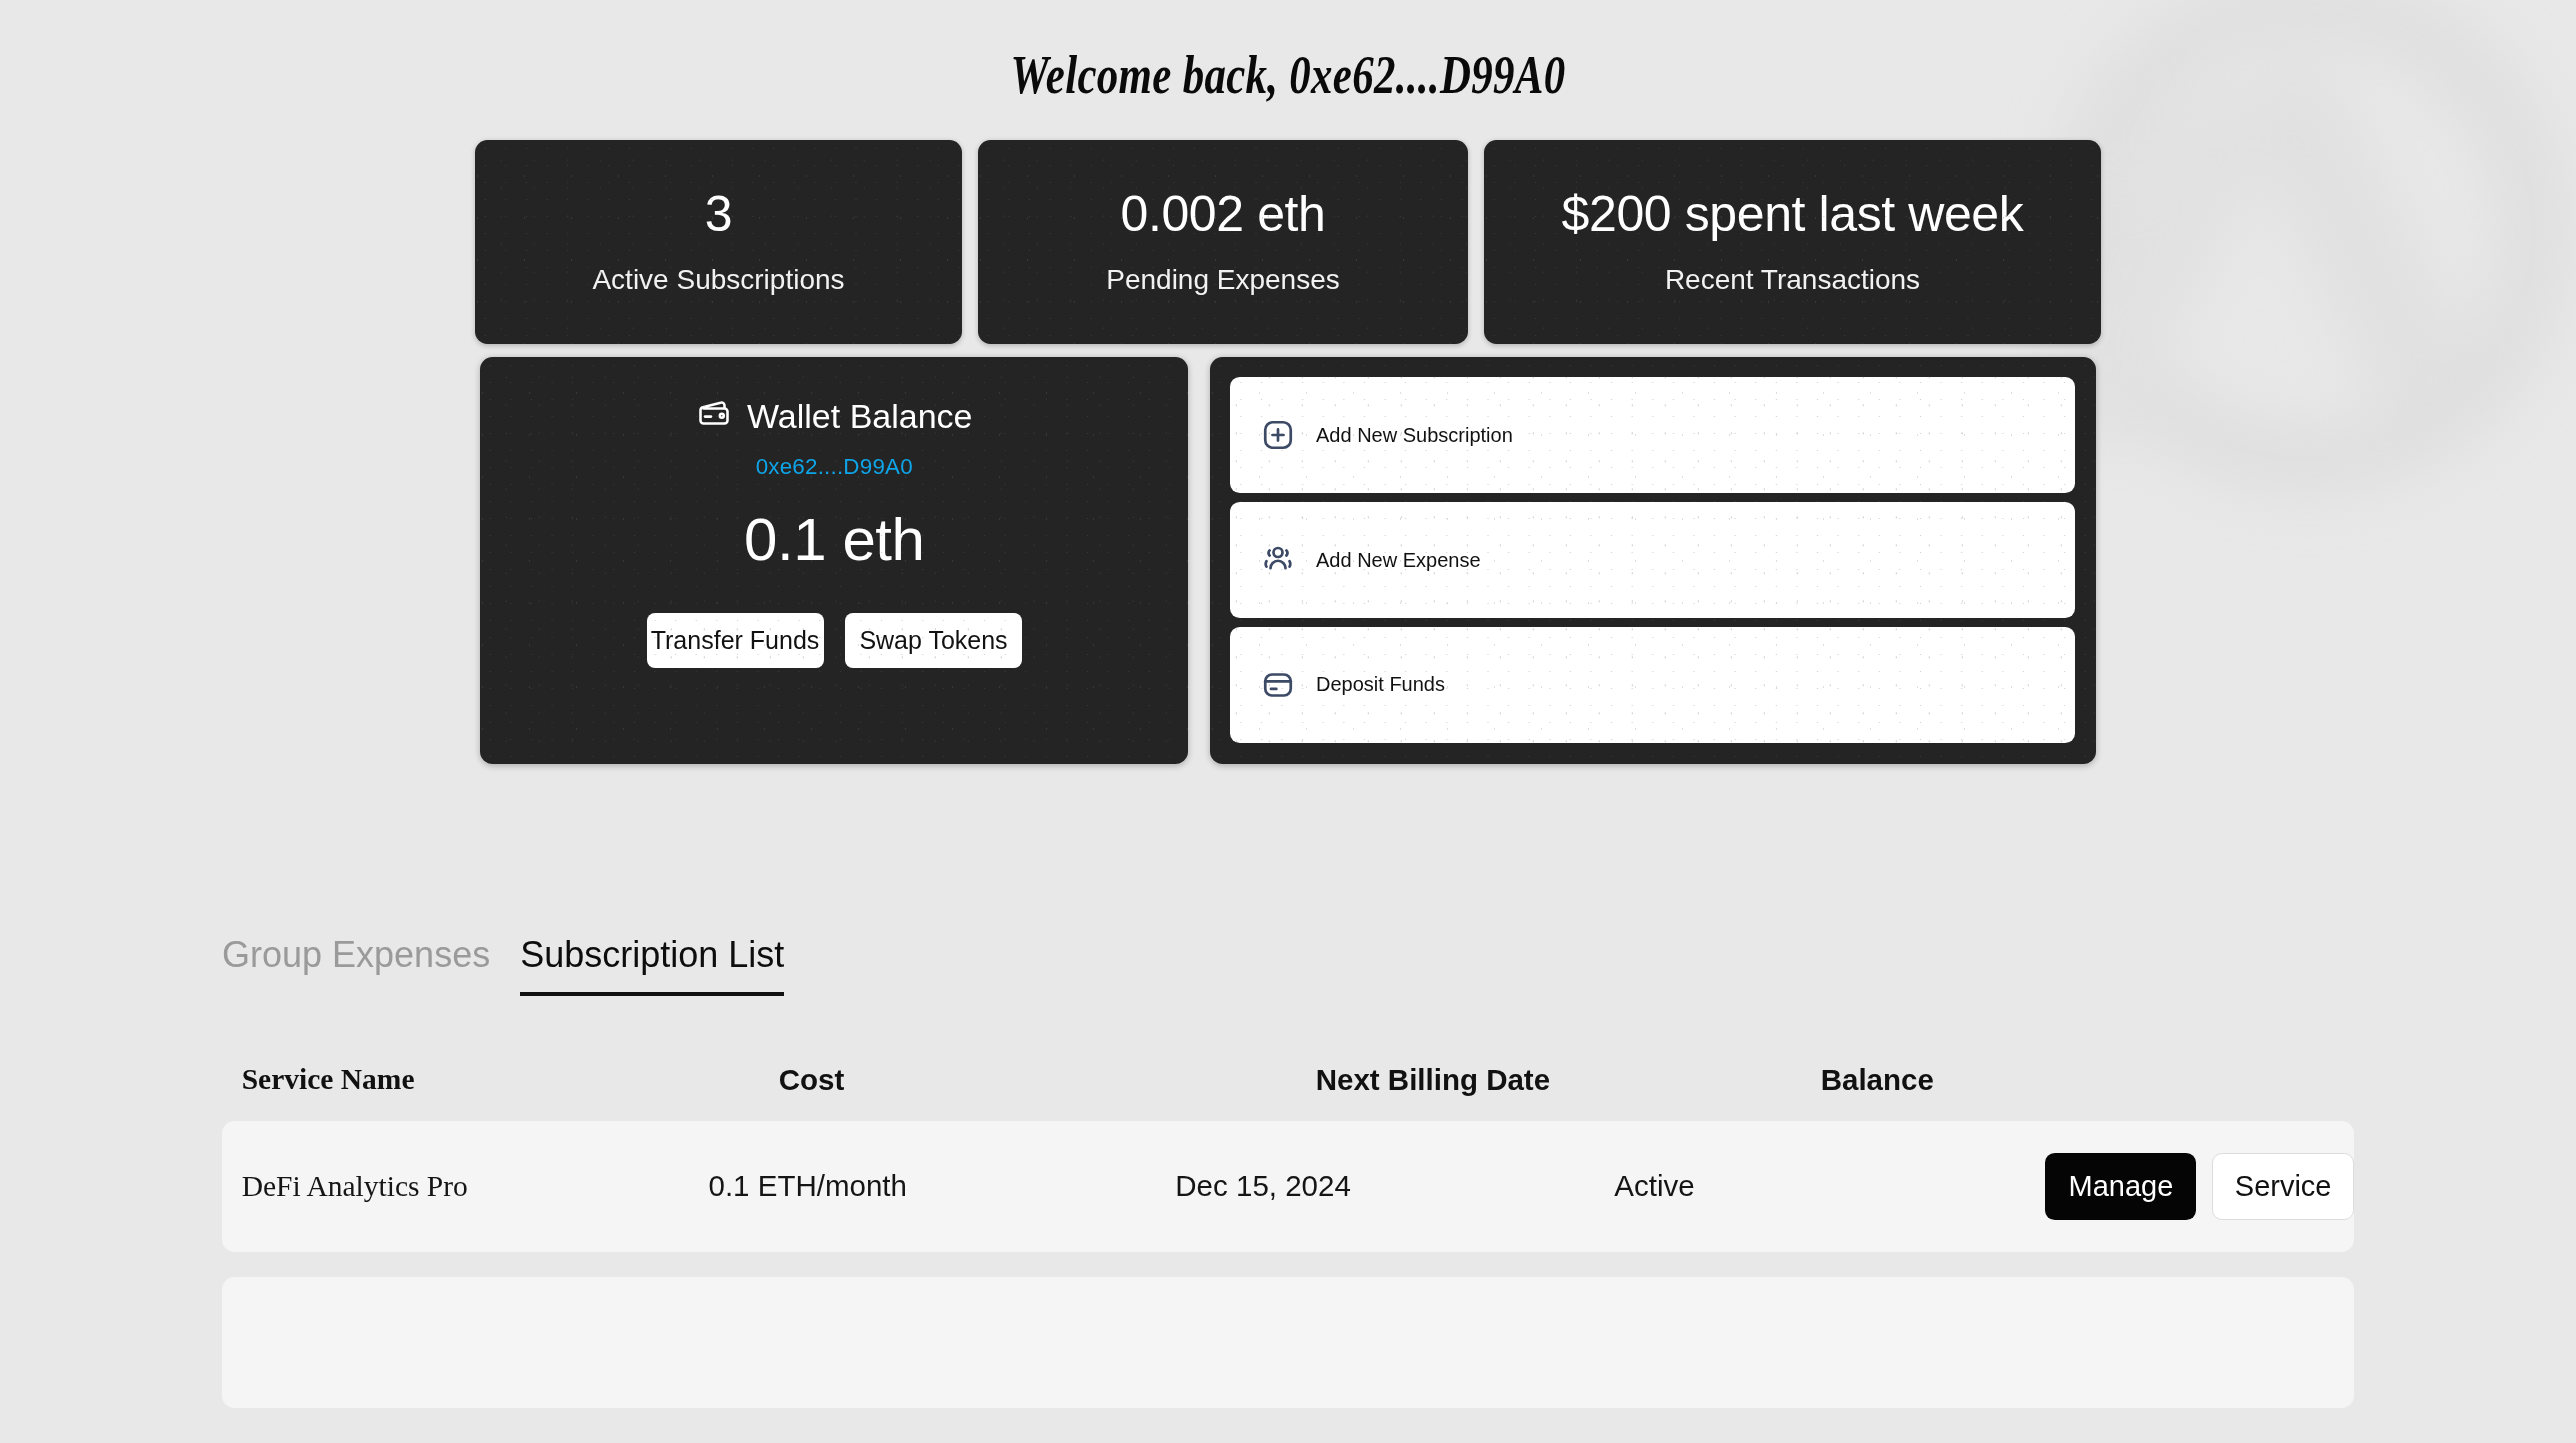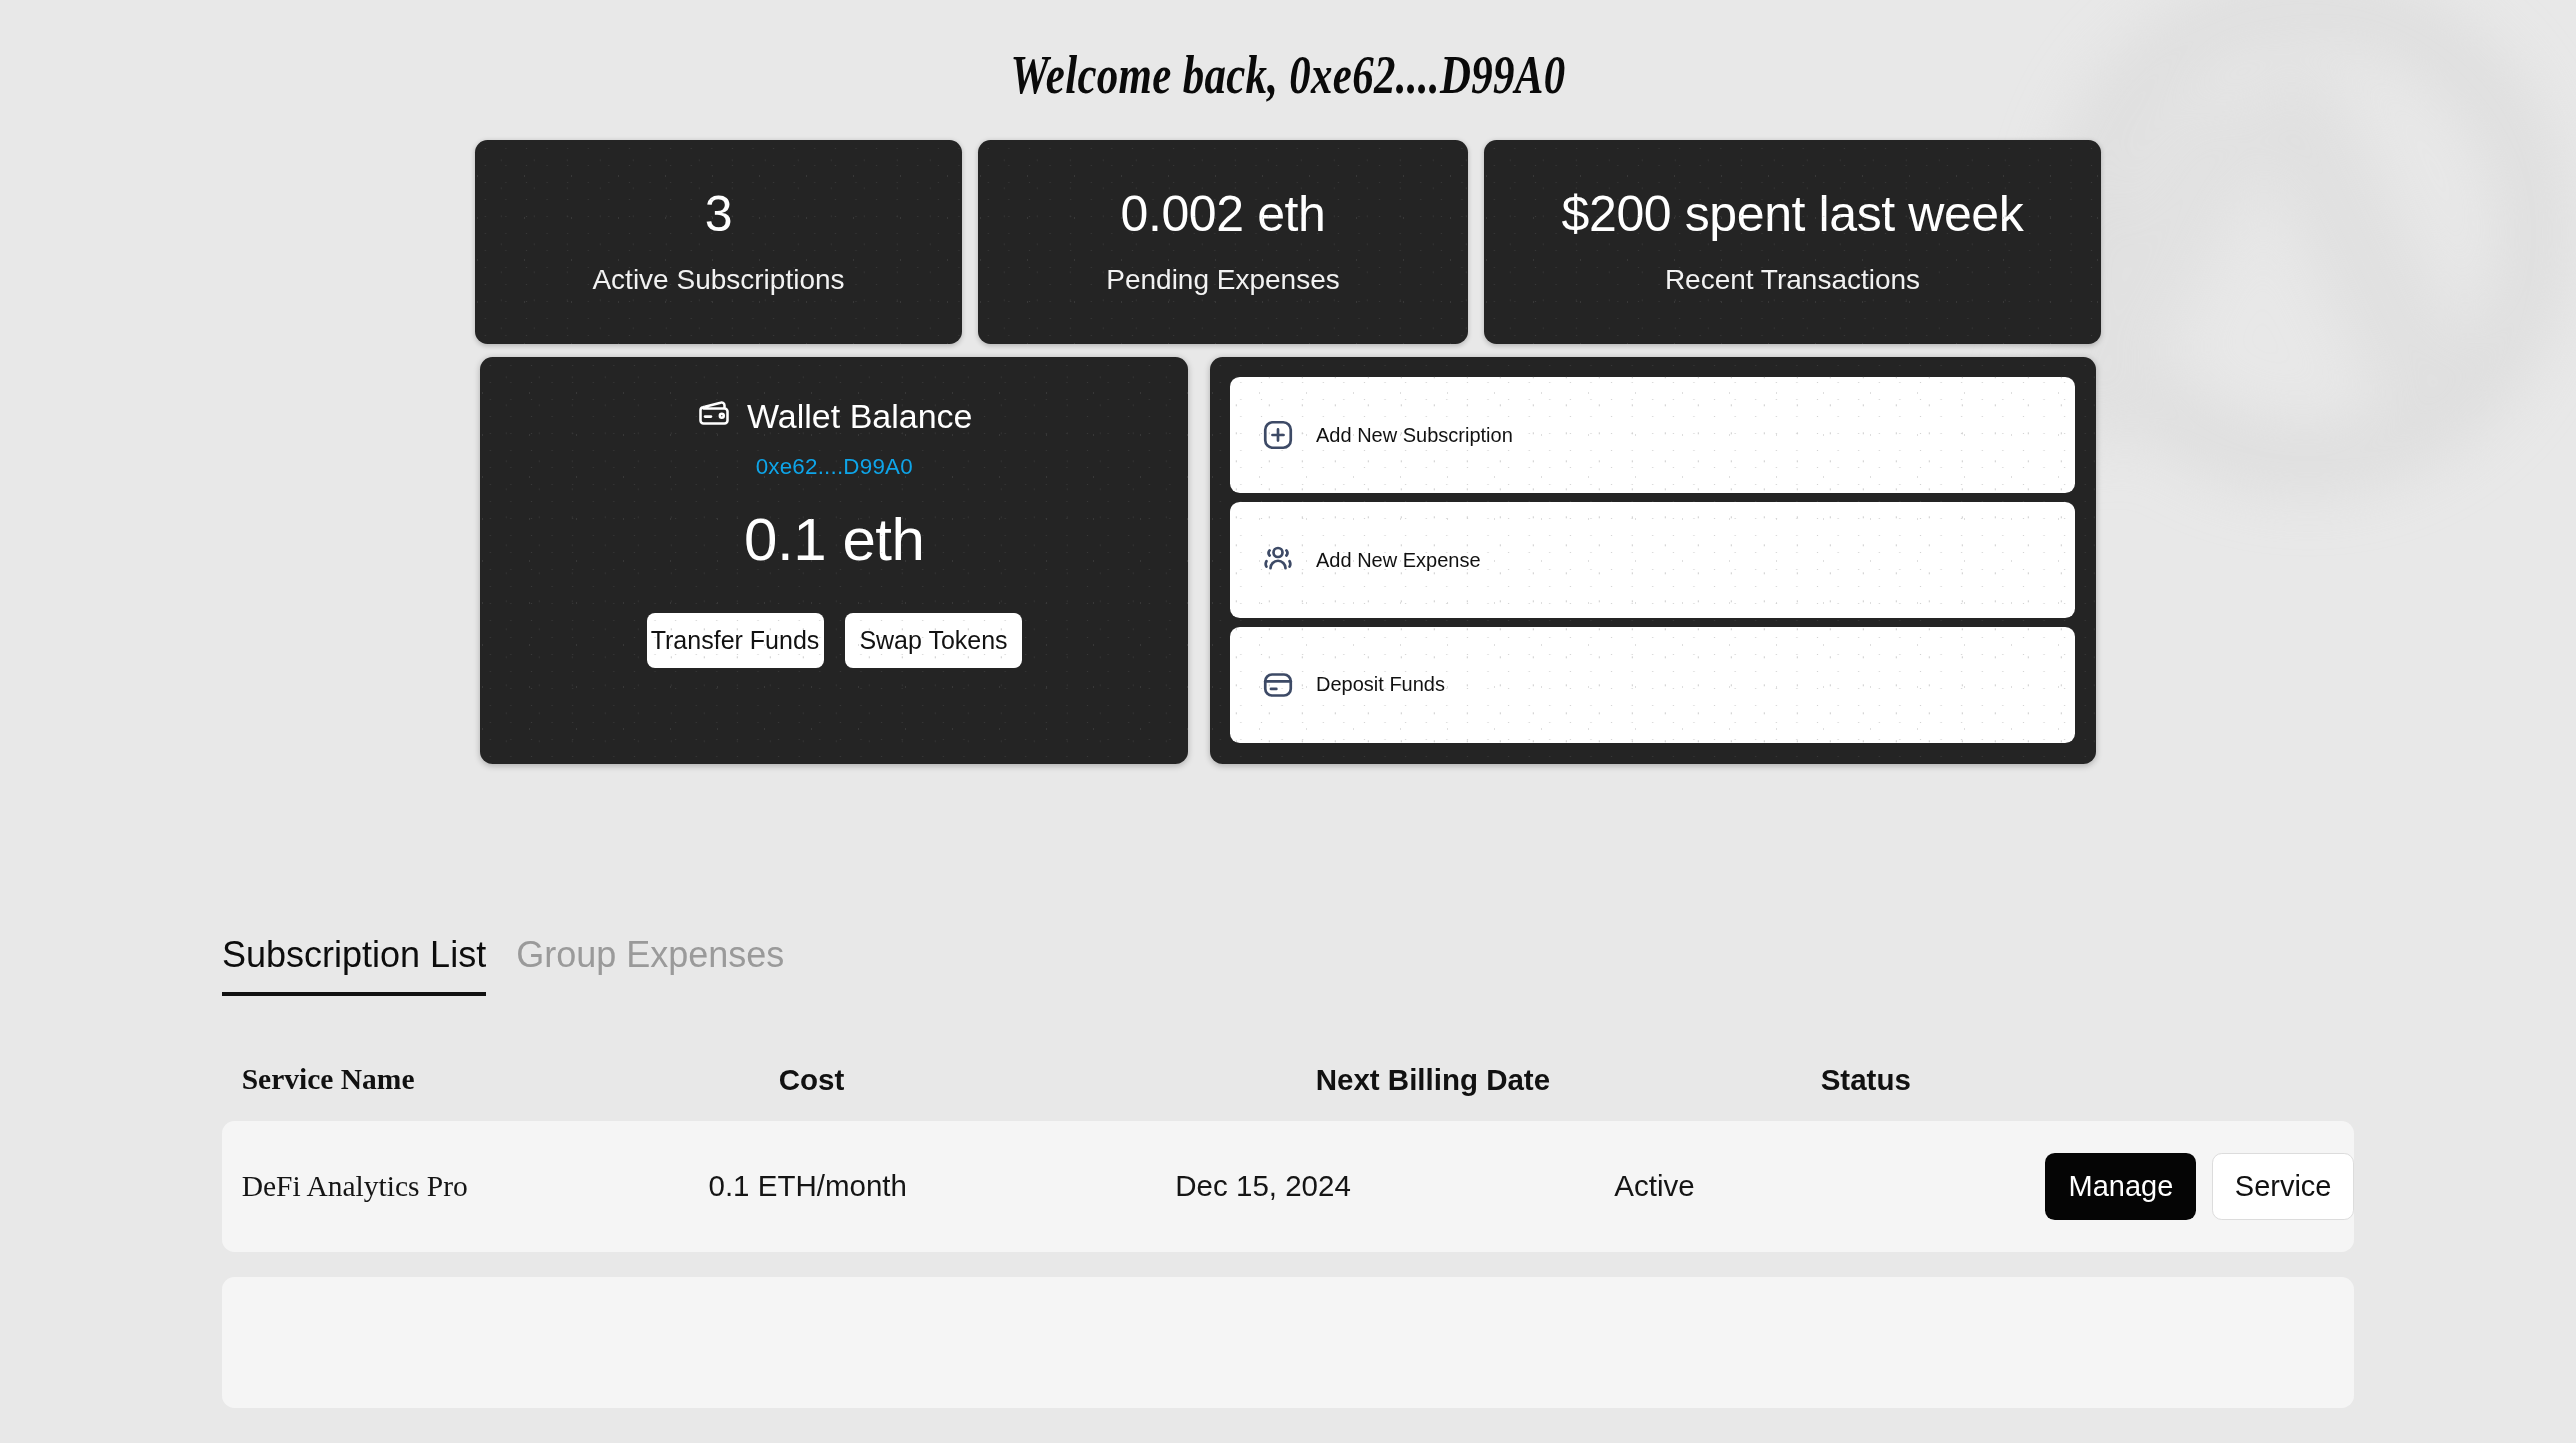--- a/index.html
+++ b/index.html
@@ -366,31 +366,31 @@
             <path d="M7.3 14.6h3.6"></path>
           </svg>
         </span>
         <span>Deposit Funds</span>
       </button>
 
     </div>
   </div>
 
   <div class="tabs">
+    <button class="tab">Group Expenses</button>
     <button class="tab active">Subscription List</button>
-    <button class="tab">Group Expenses</button>
   </div>
 
   <div class="table">
 
     <div class="trow thead">
       <div class="col-service">Service Name</div>
       <div class="col-cost">Cost</div>
       <div class="col-date">Next Billing Date</div>
-      <div class="col-status">Status</div>
+      <div class="col-status">Balance</div>
       <div class="col-actions"></div>
     </div>
 
     <div class="trow tbody-row">
       <div class="col-service">DeFi Analytics Pro</div>
       <div class="col-cost">0.1 ETH/month</div>
       <div class="col-date">Dec 15, 2024</div>
       <div class="col-status">Active</div>
       <div class="col-actions">
         <button class="btn-manage">Manage</button>

